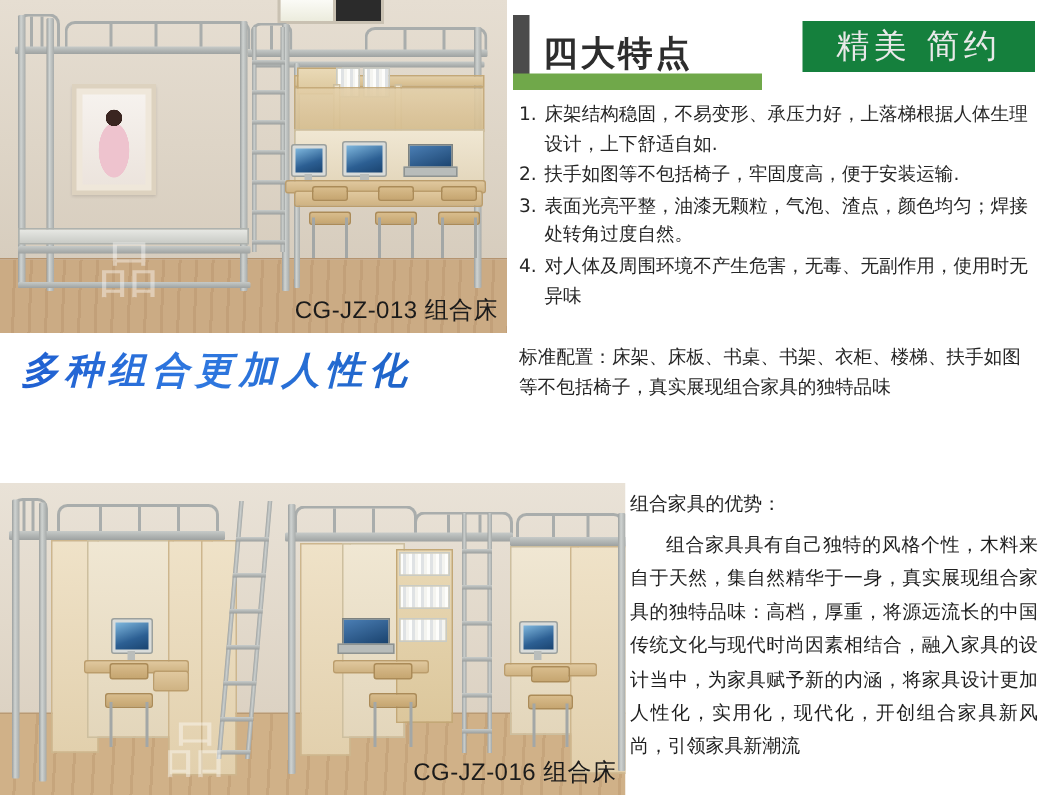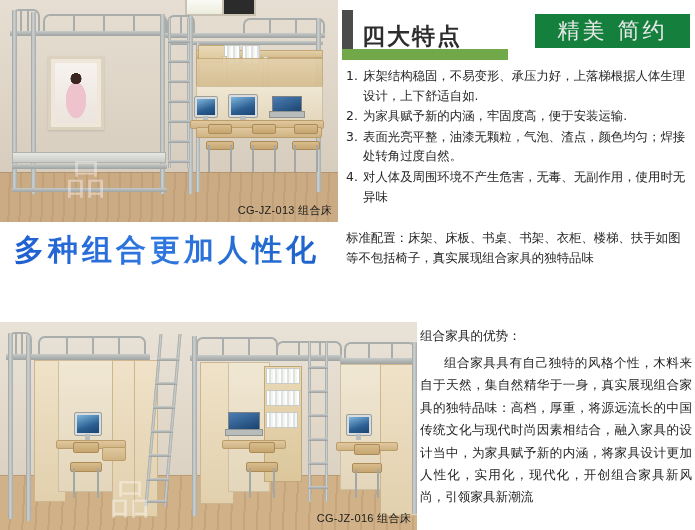--- a/index.html
+++ b/index.html
@@ -47,21 +47,21 @@
   .chair .seat{position:absolute;left:0;right:0;top:36%;height:14%;background:linear-gradient(180deg,#d8bc8c,#c6a671);border:1px solid #ab8b58;border-radius:2px;}
   .chair .back{position:absolute;left:8%;right:8%;top:0;height:16%;background:linear-gradient(180deg,#d8bc8c,#c6a671);border:1px solid #ab8b58;border-radius:2px;}
   .chair .lg{position:absolute;width:2px;background:#a3a7a6;}
   .poster{position:absolute;background:#efe7da;border:3px solid #ddd2bf;box-shadow:0 1px 2px rgba(0,0,0,.12);}
   .poster .ph{position:absolute;inset:4px;background:
       radial-gradient(circle at 50% 26%, #3a2520 0 11%, transparent 11.5%),
       radial-gradient(ellipse at 50% 62%, #eec3ce 0 34%, transparent 35%),
       linear-gradient(180deg,#f6f2ee,#ece4dd);}
   .shelfbox{position:absolute;border:1px solid #c3a876;background:linear-gradient(180deg,#e9d9b6,#dcc79c);}
   .books{position:absolute;background:repeating-linear-gradient(90deg,#fdfdfb 0 2px,#dfe2e4 2px 4px,#f4f4f0 4px 6px);border:1px solid #c9cbc4;}
-  .caption{position:absolute;right:6px;bottom:4px;font-size:11px;color:#1b1b1b;letter-spacing:.3px;
+  .caption{position:absolute;right:6px;bottom:4px;font-size:16px;color:#1b1b1b;letter-spacing:.3px;
            font-family:"Liberation Sans","DejaVu Sans",sans-serif;}
   .wmark{position:absolute;font-size:40px;color:rgba(255,255,255,.40);
          font-family:"DejaVu Serif",serif;pointer-events:none;}
 
   
   .rpanel{position:absolute;left:340px;top:0;width:355px;height:300px;}
   .hdr{position:absolute;left:2px;top:10px;width:auto;display:flex;align-items:flex-end;}
   .hdr-tick{width:11px;height:40px;background:#4b4b4b;margin-right:9px;}
   .hdr-title{font-size:23px;font-weight:bold;color:#2d2d2d;line-height:1.05;
              font-family:"DejaVu Sans","Liberation Sans",sans-serif;letter-spacing:2px;padding-bottom:2px;}
@@ -73,22 +73,22 @@
 
   .flist{position:absolute;left:6px;top:66px;width:344px;}
   .fitem{display:flex;font-size:12.4px;color:#262626;line-height:1.58;margin-bottom:1px;
          font-family:"DejaVu Sans","Liberation Sans",sans-serif;}
   .fnum{width:17px;flex:0 0 17px;text-align:left;}
   .ftxt{flex:1;text-indent:0;}
   .stdcfg{position:absolute;left:6px;top:228px;width:346px;font-size:12.4px;color:#262626;line-height:1.62;
           font-family:"DejaVu Sans","Liberation Sans",sans-serif;}
 
   
-  .slogan{position:absolute;font-family:"DejaVu Serif",serif;font-weight:bold;
-          font-size:30px;letter-spacing:4px;white-space:nowrap;}
+  .slogan{position:absolute;font-family:"DejaVu Serif",serif;font-weight:bold;font-style:italic;
+          font-size:25px;letter-spacing:4px;white-space:nowrap;}
   .s1{left:14px;top:230px;
       background:linear-gradient(90deg,#1f5fd0 0%,#2f78e0 45%,#1e63c8 100%);
       -webkit-background-clip:text;background-clip:text;color:transparent;}
   .s2{left:14px;top:283px;
       background:linear-gradient(90deg,#2fa84a 0%,#35b07e 45%,#2f86d8 100%);
       -webkit-background-clip:text;background-clip:text;color:transparent;}
 
   
   .bpanel{position:absolute;left:420px;top:322px;width:275px;height:208px;}
   .btitle{position:absolute;left:0;top:6px;font-size:12.6px;color:#1f1f1f;
@@ -219,21 +219,21 @@
       <span>精美 简约</span>
     </div>
 
     <div class="flist">
       <div class="fitem">
         <div class="fnum">1.</div>
         <div class="ftxt">床架结构稳固，不易变形、承压力好，上落梯根据人体生理设计，上下舒适自如.</div>
       </div>
       <div class="fitem">
         <div class="fnum">2.</div>
-        <div class="ftxt">为家具赋予新的内涵，牢固度高，便于安装运输.</div>
+        <div class="ftxt">扶手如图等不包括椅子，牢固度高，便于安装运输.</div>
       </div>
       <div class="fitem">
         <div class="fnum">3.</div>
         <div class="ftxt">表面光亮平整，油漆无颗粒，气泡、渣点，颜色均匀；焊接处转角过度自然。</div>
       </div>
       <div class="fitem">
         <div class="fnum">4.</div>
         <div class="ftxt">对人体及周围环境不产生危害，无毒、无副作用，使用时无异味</div>
       </div>
     </div>

